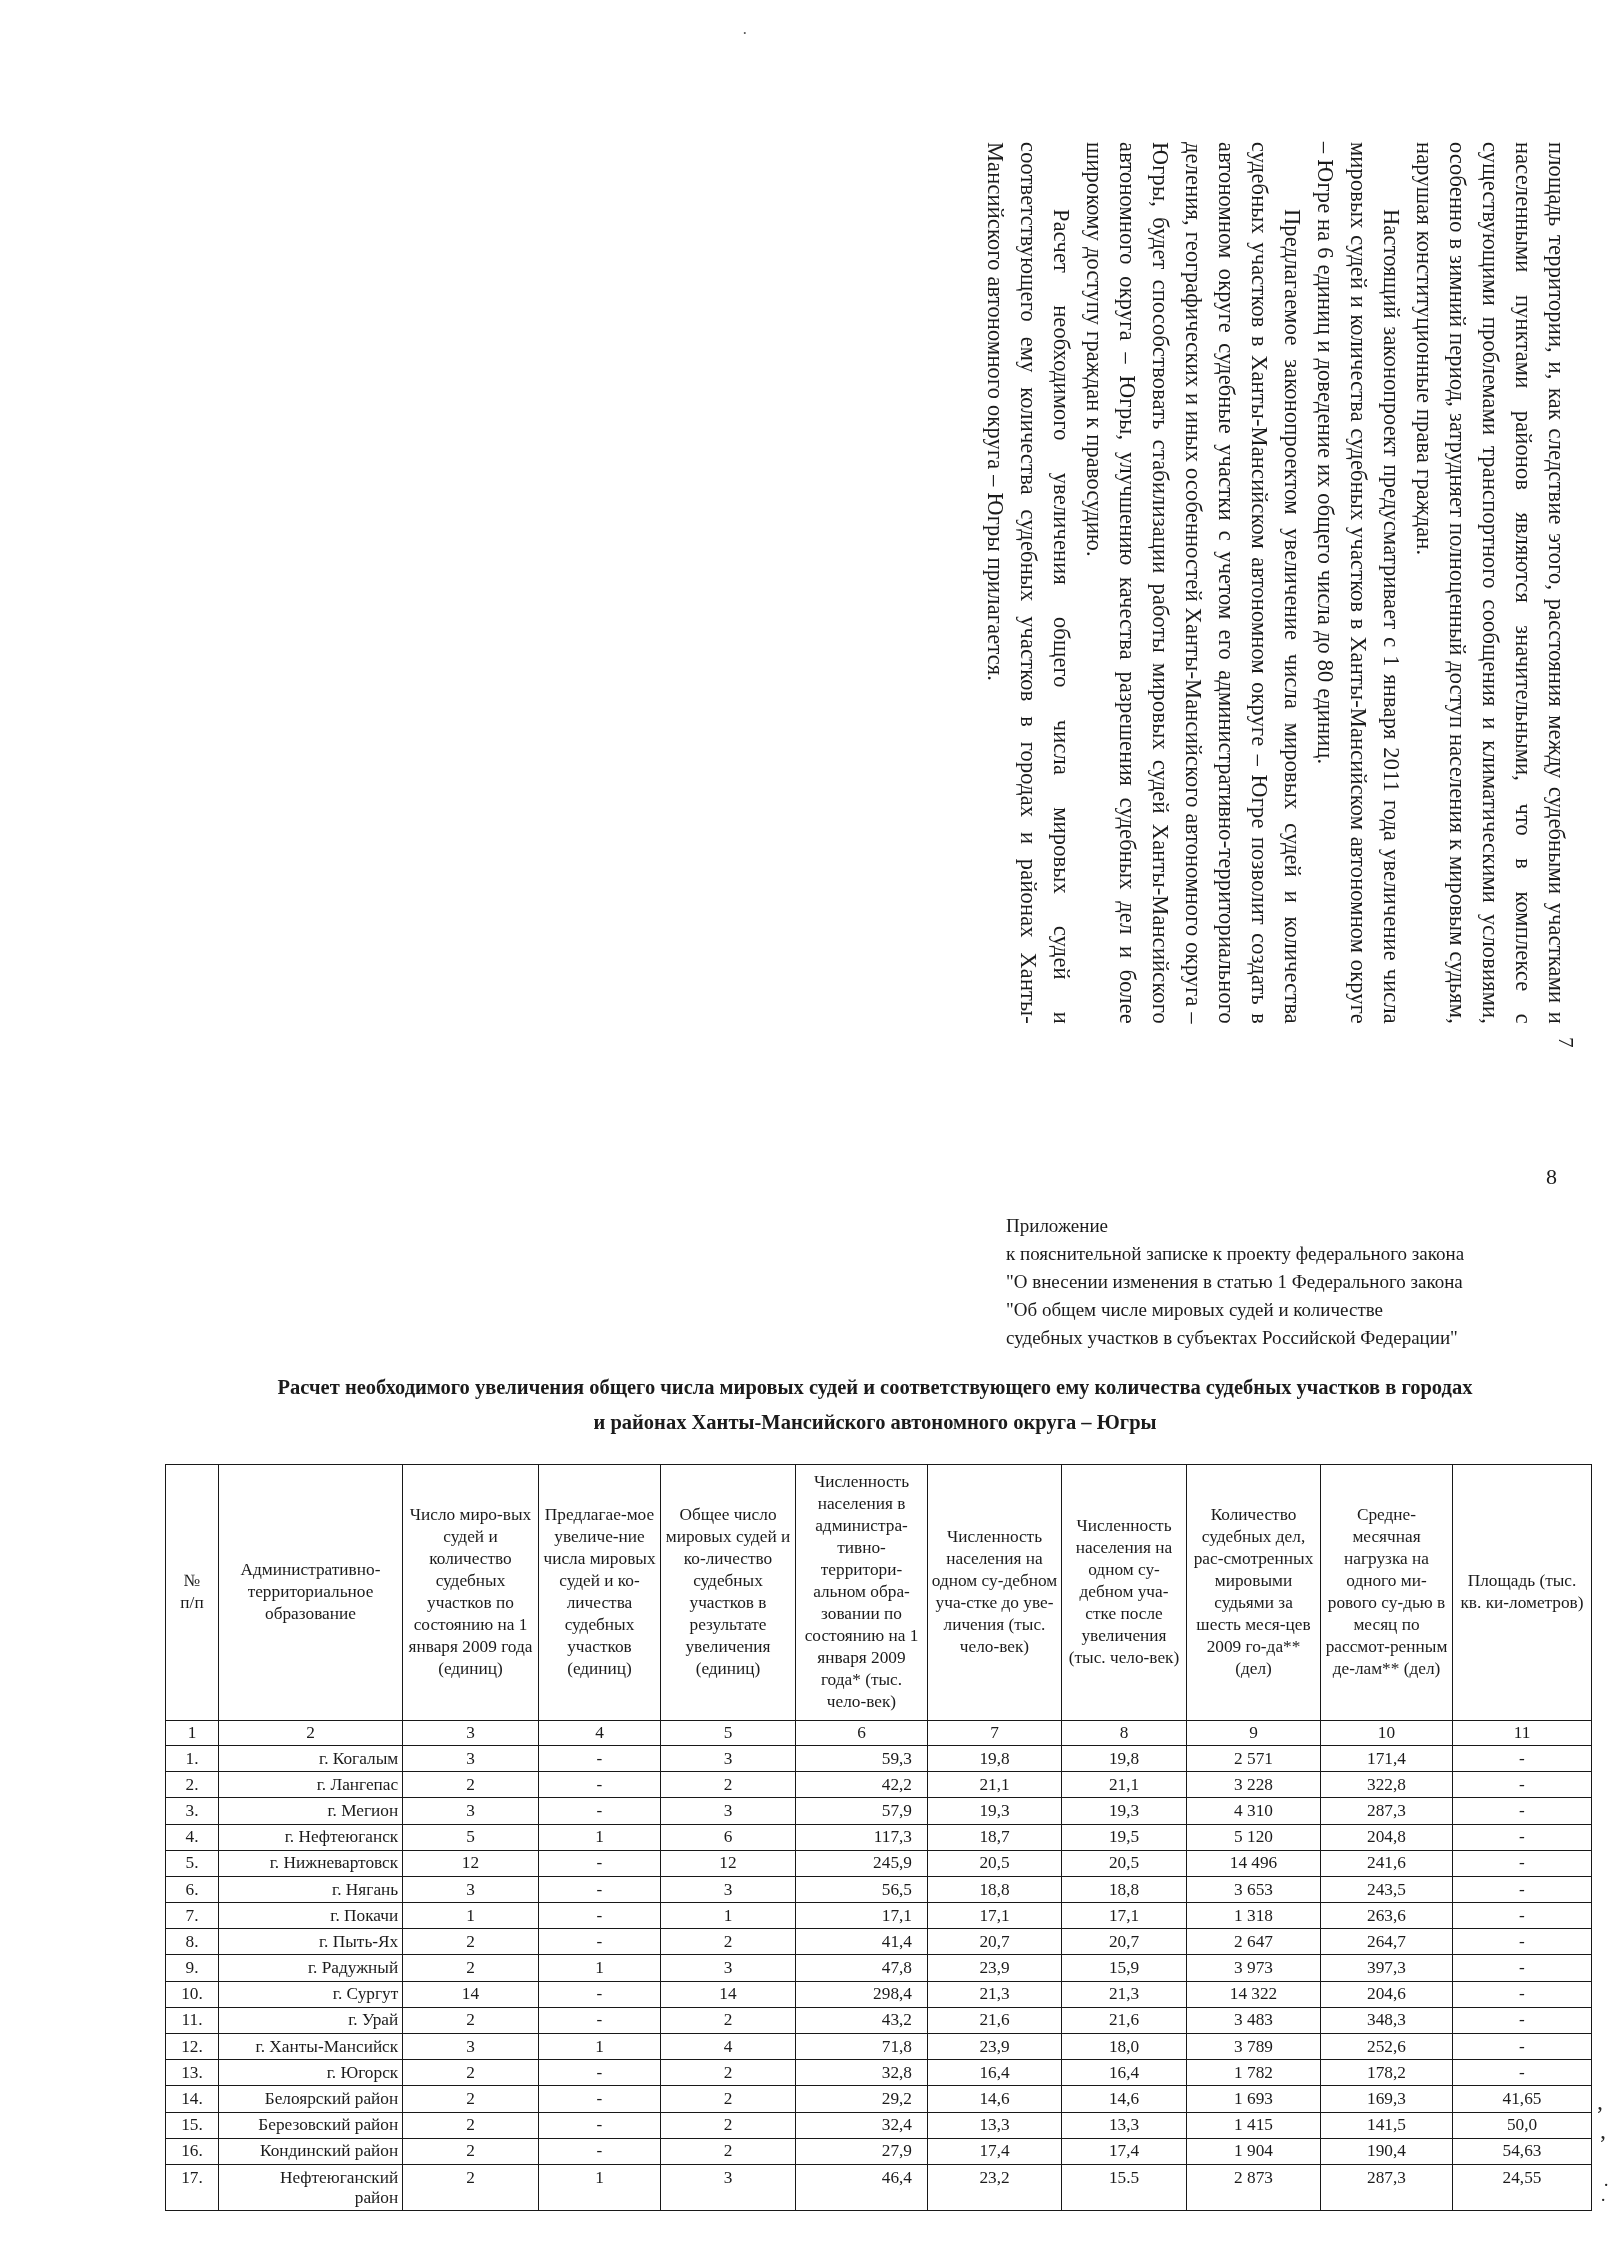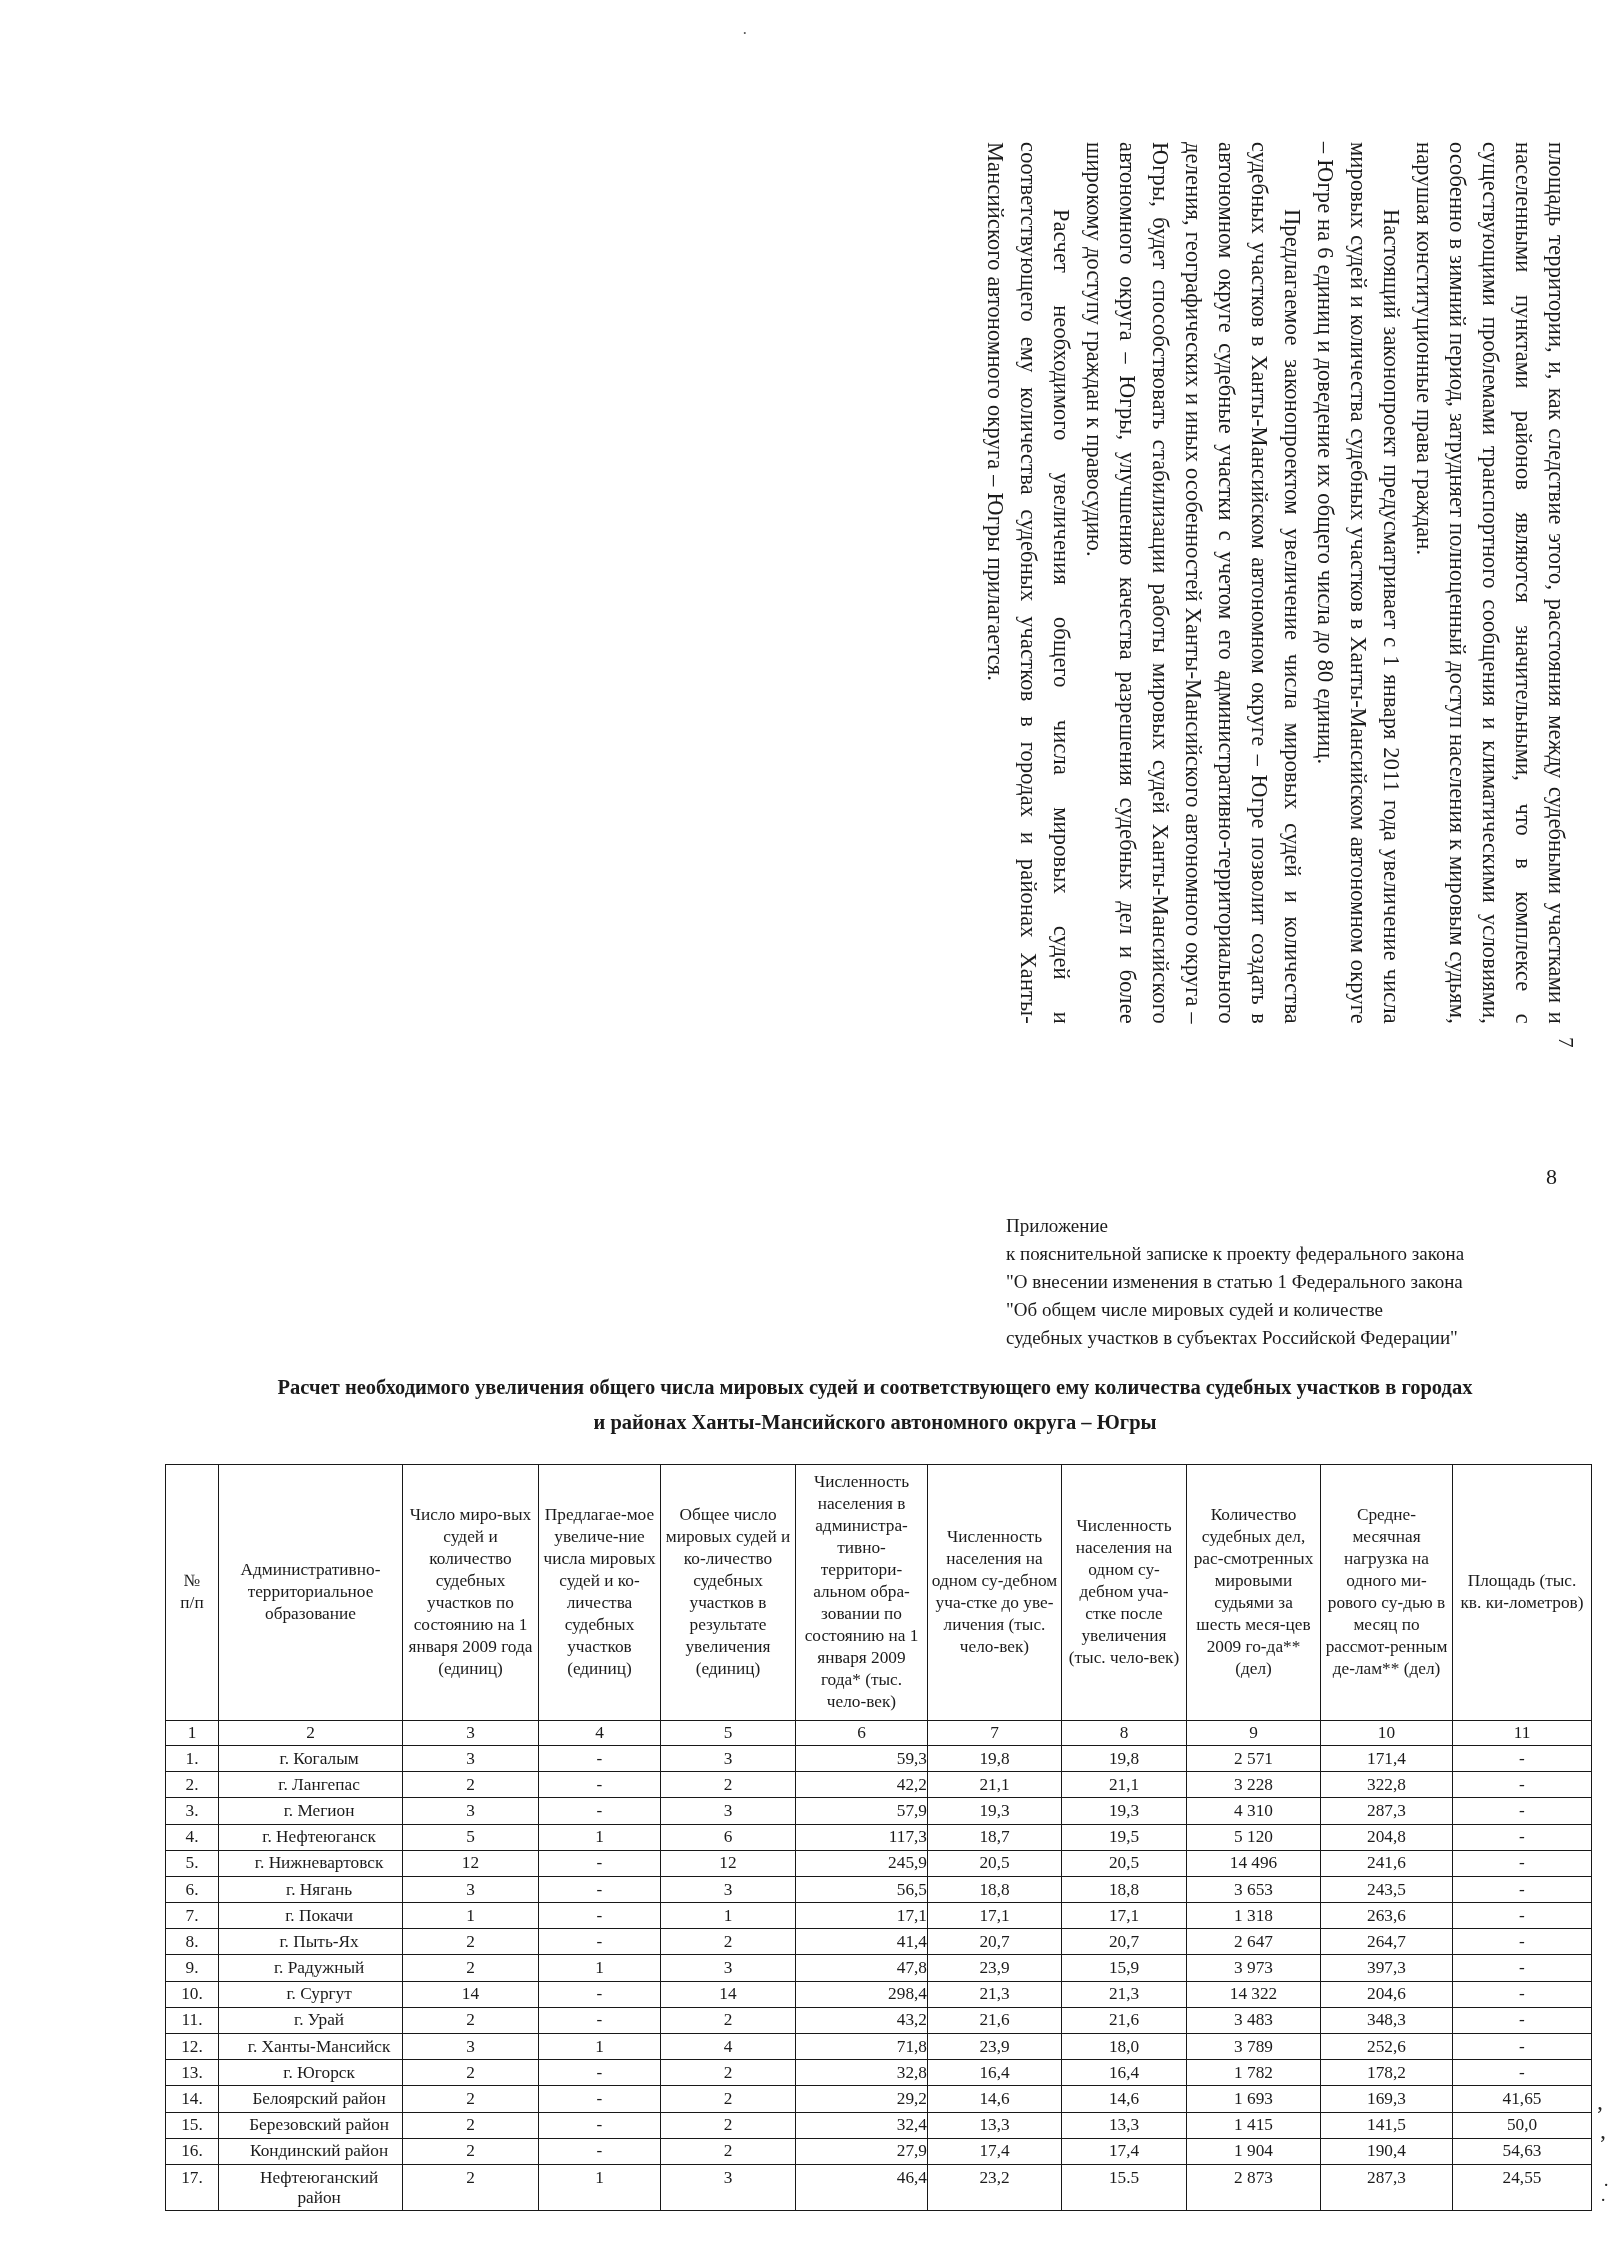--- a/index.html
+++ b/index.html
@@ -39,22 +39,22 @@
   .tbl th{
     font-weight:normal;font-size:17.3px;line-height:22px;padding:6.4px 3.2px;
     text-align:center;vertical-align:middle;white-space:pre-line;
   }
   .tbl thead tr.numrow td{font-size:17.3px;line-height:19px;text-align:center;padding:2.6px 2.6px;}
   .tbl tbody td{
     font-size:17.3px;line-height:20px;padding:2.6px 3.8px;
     vertical-align:top;text-align:center;
   }
   .tbl tbody td.cnum{text-align:center;}
-  .tbl tbody td.cname{text-align:center;padding-left:21px;}
-  .tbl tbody td.cv.v3{text-align:right;padding-right:0;}
+  .tbl tbody td.cname{text-align:right;padding-left:21px;}
+  .tbl tbody td.cv.v3{text-align:right;padding-right:15px;}
 
   col.w0{width:53px;}  col.w1{width:184px;} col.w2{width:136px;}
   col.w3{width:122px;} col.w4{width:135px;} col.w5{width:132px;}
   col.w6{width:134px;} col.w7{width:125px;} col.w8{width:134px;}
   col.w9{width:132px;} col.w10{width:139px;}
 
   
   .art{position:absolute;color:#262626;}
   #a0{left:1596px;top:2102px;font-size:23px;}
   #a1{left:1599px;top:2131px;font-size:23px;}

